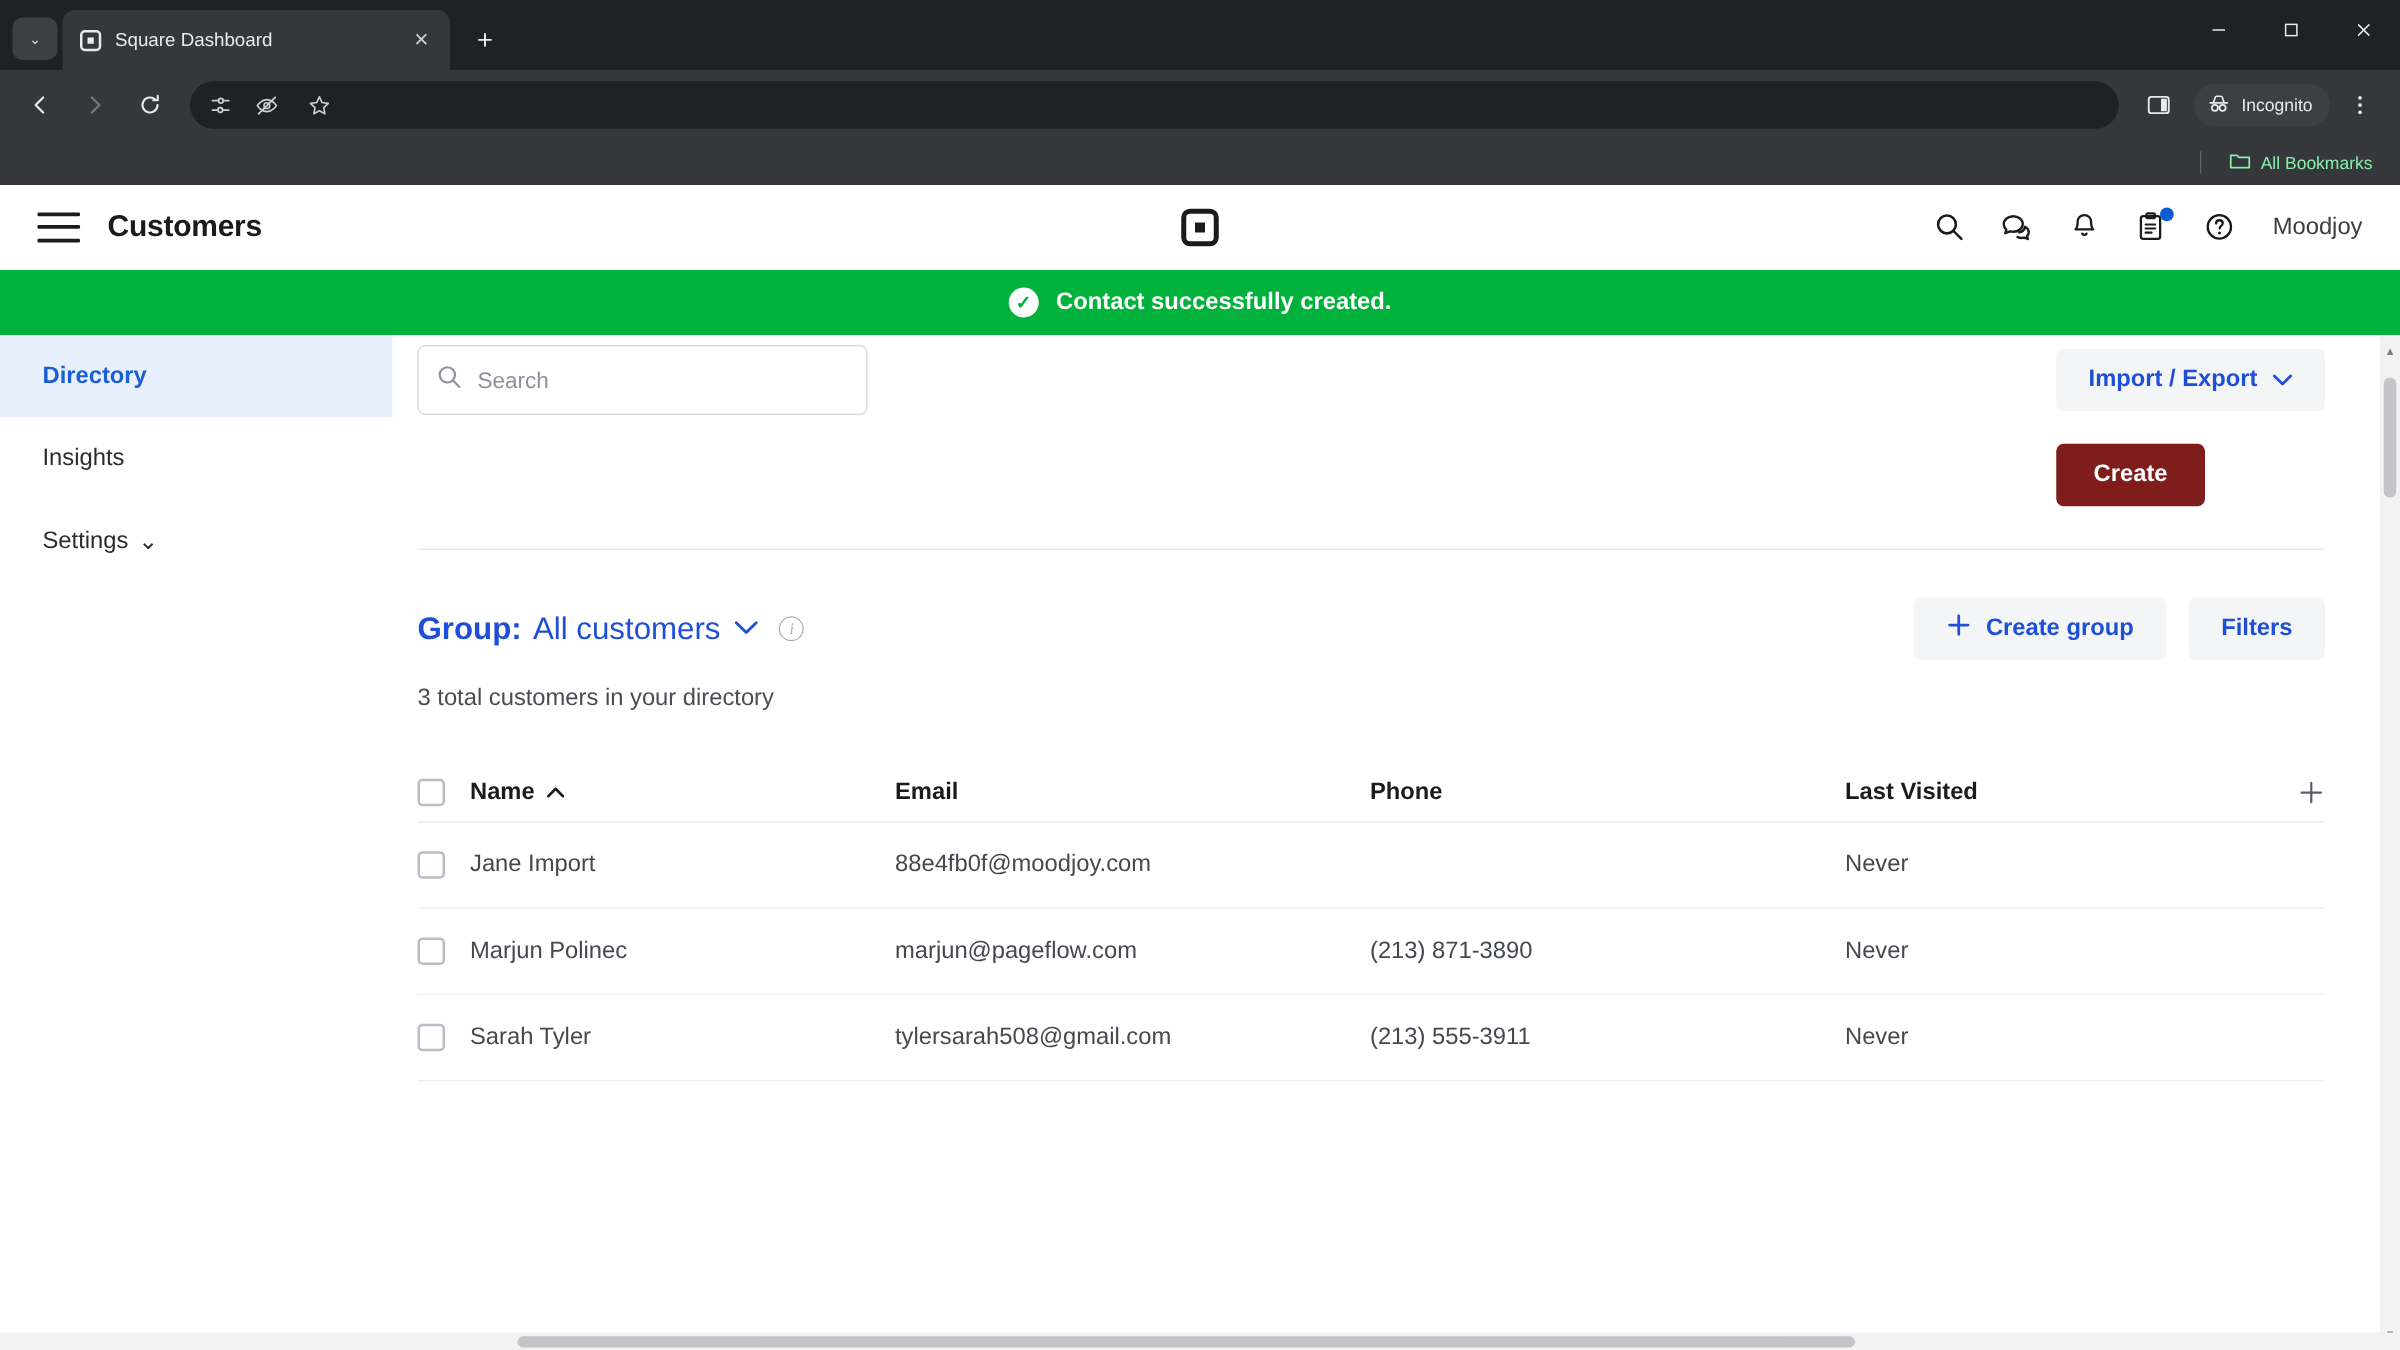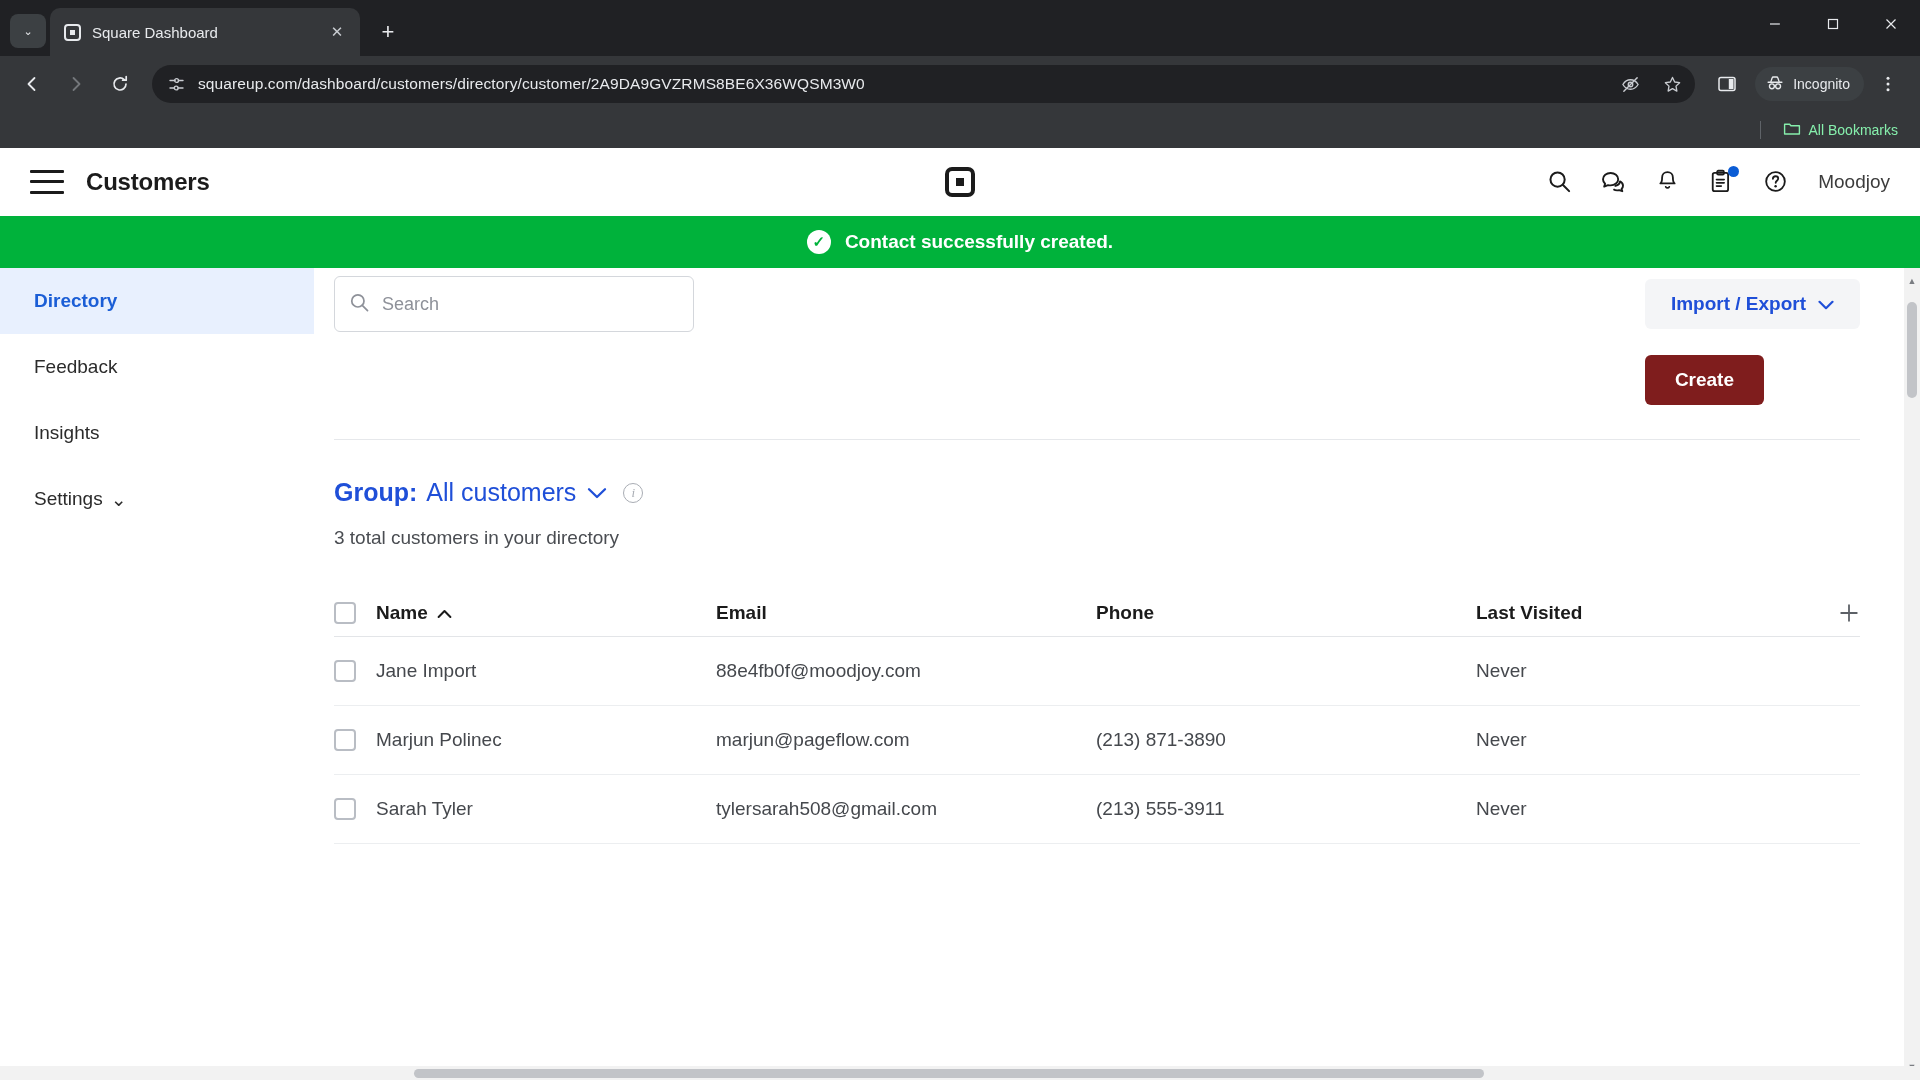--- a/index.html
+++ b/index.html
@@ -204,21 +204,20 @@
     </div>
 
     <div class="omnibox">
       <span class="site-icon">
         <svg width="17" height="17" viewBox="0 0 17 17">
           <path d="M2 4.5h5M10.5 4.5h4.5M2 12h4.5M10 12h5" stroke="currentColor" stroke-width="1.4" stroke-linecap="round"></path>
           <circle cx="8.6" cy="4.5" r="1.9" fill="none" stroke="currentColor" stroke-width="1.4"></circle>
           <circle cx="8.2" cy="12" r="1.9" fill="none" stroke="currentColor" stroke-width="1.4"></circle>
         </svg>
       </span>
-      <span class="url">squareup.com/dashboard/customers/directory/customer/2A9DA9GVZRMS8BE6X36WQSM3W0</span>
       <span class="obtn">
         <svg width="19" height="19" viewBox="0 0 20 20">
           <path d="M2 10s3-5 8-5 8 5 8 5-3 5-8 5-8-5-8-5z" fill="none" stroke="currentColor" stroke-width="1.4"></path>
           <circle cx="10" cy="10" r="2.4" fill="none" stroke="currentColor" stroke-width="1.4"></circle>
           <path d="M3 17L17 3" stroke="currentColor" stroke-width="1.5" stroke-linecap="round"></path>
         </svg>
       </span>
       <span class="obtn">
         <svg width="19" height="19" viewBox="0 0 20 20">
             <path d="M10 2.6l2.3 4.8 5.2.7-3.8 3.6.9 5.2-4.6-2.5-4.6 2.5.9-5.2L2.5 8.1l5.2-.7z" fill="none" stroke="currentColor" stroke-width="1.4" stroke-linejoin="round"></path>
@@ -324,23 +323,20 @@
     <div class="toast">
       <span class="check">✓</span>
       <span>Contact successfully created.</span>
     </div>
 
     <div class="body-area">
 
       <div class="sidebar">
         <div class="side-item active">
           <span>Directory</span>
-        </div>
-        <div class="side-item">
-          <span>Feedback</span>
         </div>
         <div class="side-item">
           <span>Insights</span>
         </div>
         <div class="side-item">
           <span>Settings</span>
           <span>⌄</span>
         </div>
       </div>
 
@@ -375,20 +371,33 @@
         <div class="group-row">
           <span class="group-label">Group:</span>
           <span class="group-value">All customers</span>
           <span class="group-caret">
             <svg width="20" height="12" viewBox="0 0 20 12">
                 <path d="M2 2.2L10 10 18 2.2" fill="none" stroke="currentColor" stroke-width="2.3" stroke-linecap="round" stroke-linejoin="round"></path>
               </svg>
           </span>
           <span class="info-i">i</span>
 
+          <div class="group-actions">
+            <div class="btn-ghost">
+              <span>
+                <svg width="20" height="20" viewBox="0 0 20 20">
+                    <path d="M10 2.6v14.8M2.6 10h14.8" stroke="currentColor" stroke-width="2.2" stroke-linecap="round"></path>
+                  </svg>
+              </span>
+              <span>Create group</span>
+            </div>
+            <div class="btn-ghost">
+              <span>Filters</span>
+            </div>
+          </div>
         </div>
 
         <div class="total-line">3 total customers in your directory</div>
 
         <div class="table">
           <div class="thead">
             <div class="cb">
                 <i></i>
               </div>
             <div class="c-name th">

